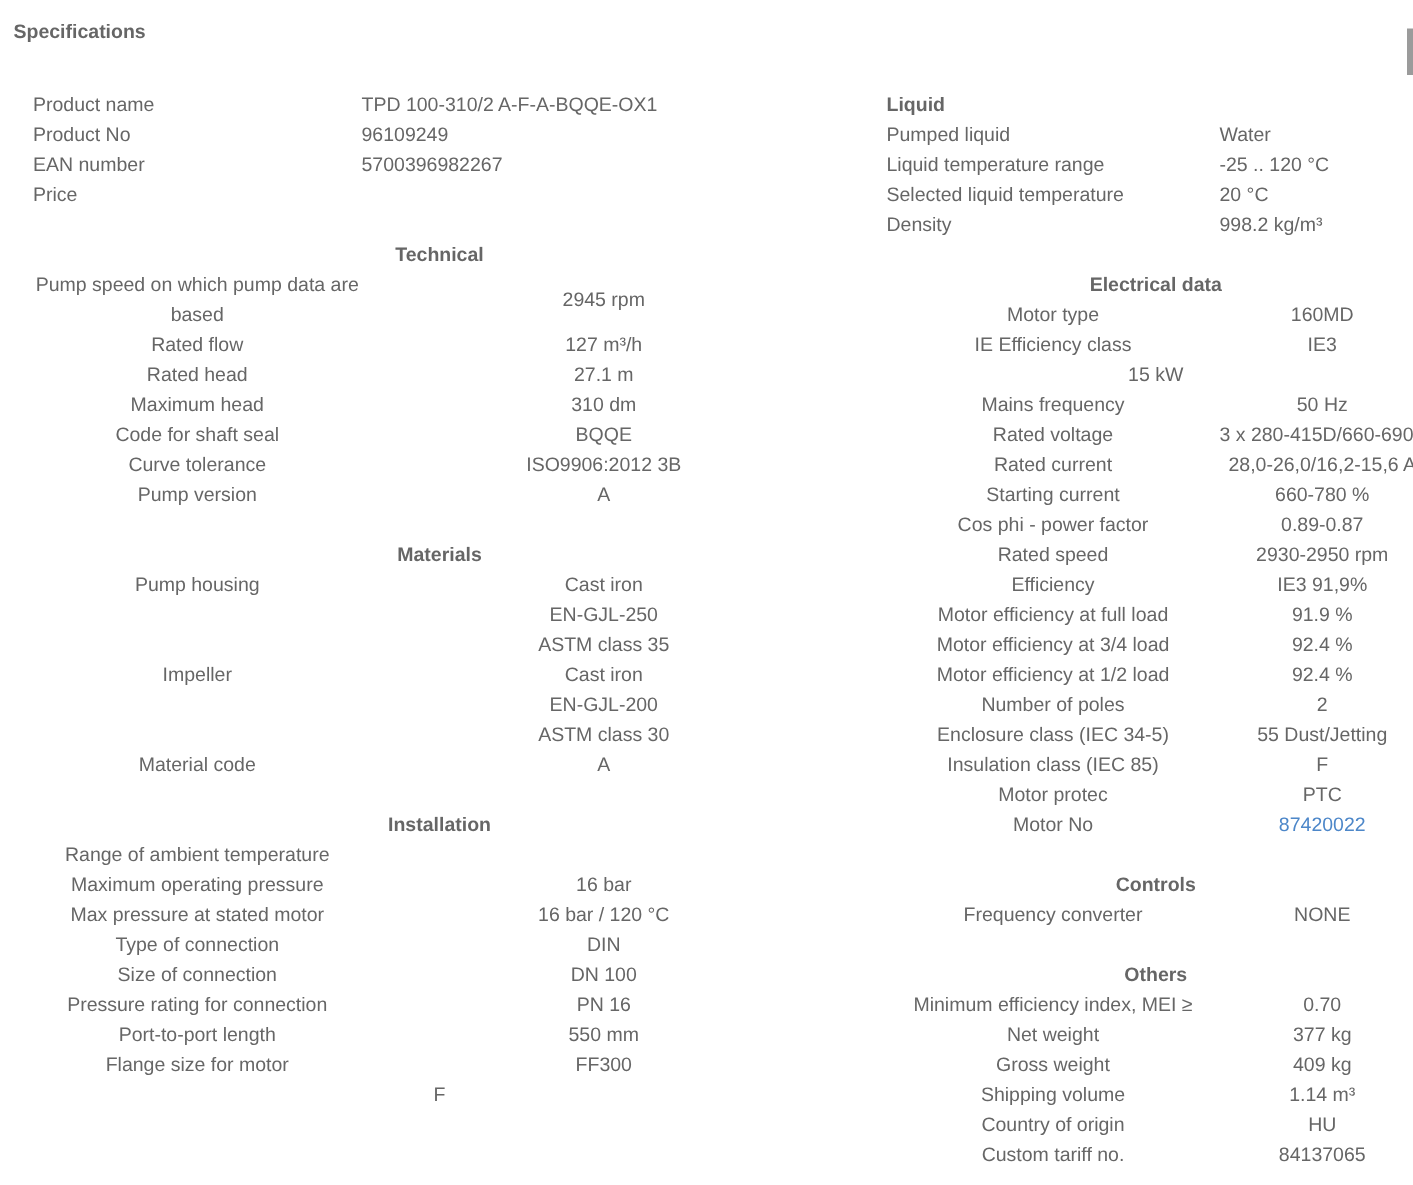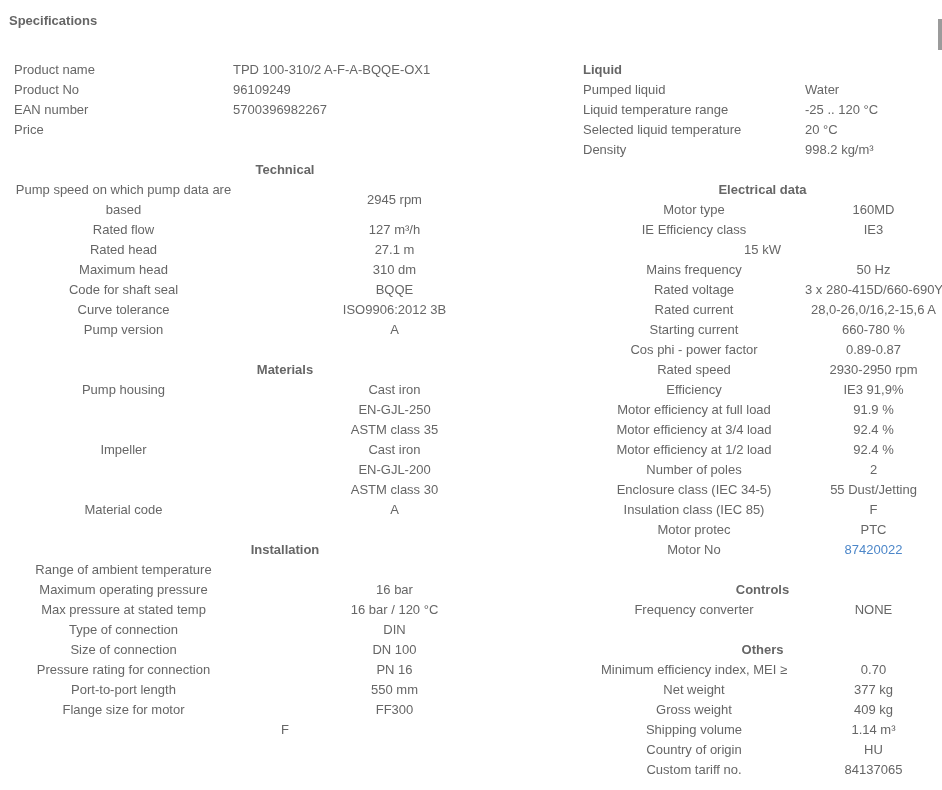--- a/index.html
+++ b/index.html
@@ -13,21 +13,21 @@
     color: #666666;
     overflow: hidden;
   }
   .page-title {
     position: absolute;
     left: 9px;
     top: 13px;
     font-weight: bold;
     line-height: 16px;
   }
-  .col { position: absolute; top: 60px; }
+  .col { position: absolute; top: 60px; margin-left: 8px; }
   #col-left  { left: 14px;  width: 542px; }
   #col-right { left: 583px; width: 359px; }
   .section:not(:first-child) { margin-top: 20px; text-align: center; }
   .sec-header { font-weight: bold; line-height: 20px; height: 20px; }
   .row { display: flex; align-items: center; min-height: 20px; }
   .row.top { align-items: flex-start; }
   .lbl { flex: 0 0 219px; width: 219px; line-height: 20px; padding-right: 0; }
   #col-right .lbl { flex: 0 0 222px; width: 222px; }
   .val { flex: 1; min-width: 0; }
   .vline { display: block; line-height: 20px; white-space: nowrap; }
@@ -146,21 +146,21 @@
       <div class="row">
         <div class="lbl">Range of ambient temperature</div>
       </div>
       <div class="row">
         <div class="lbl">Maximum operating pressure</div>
         <div class="val">
           <div class="vline">16 bar</div>
         </div>
       </div>
       <div class="row">
-        <div class="lbl">Max pressure at stated temp</div>
+        <div class="lbl">Max pressure at stated motor</div>
         <div class="val">
           <div class="vline">16 bar / 120 °C</div>
         </div>
       </div>
       <div class="row">
         <div class="lbl">Type of connection</div>
         <div class="val">
           <div class="vline">DIN</div>
         </div>
       </div>

